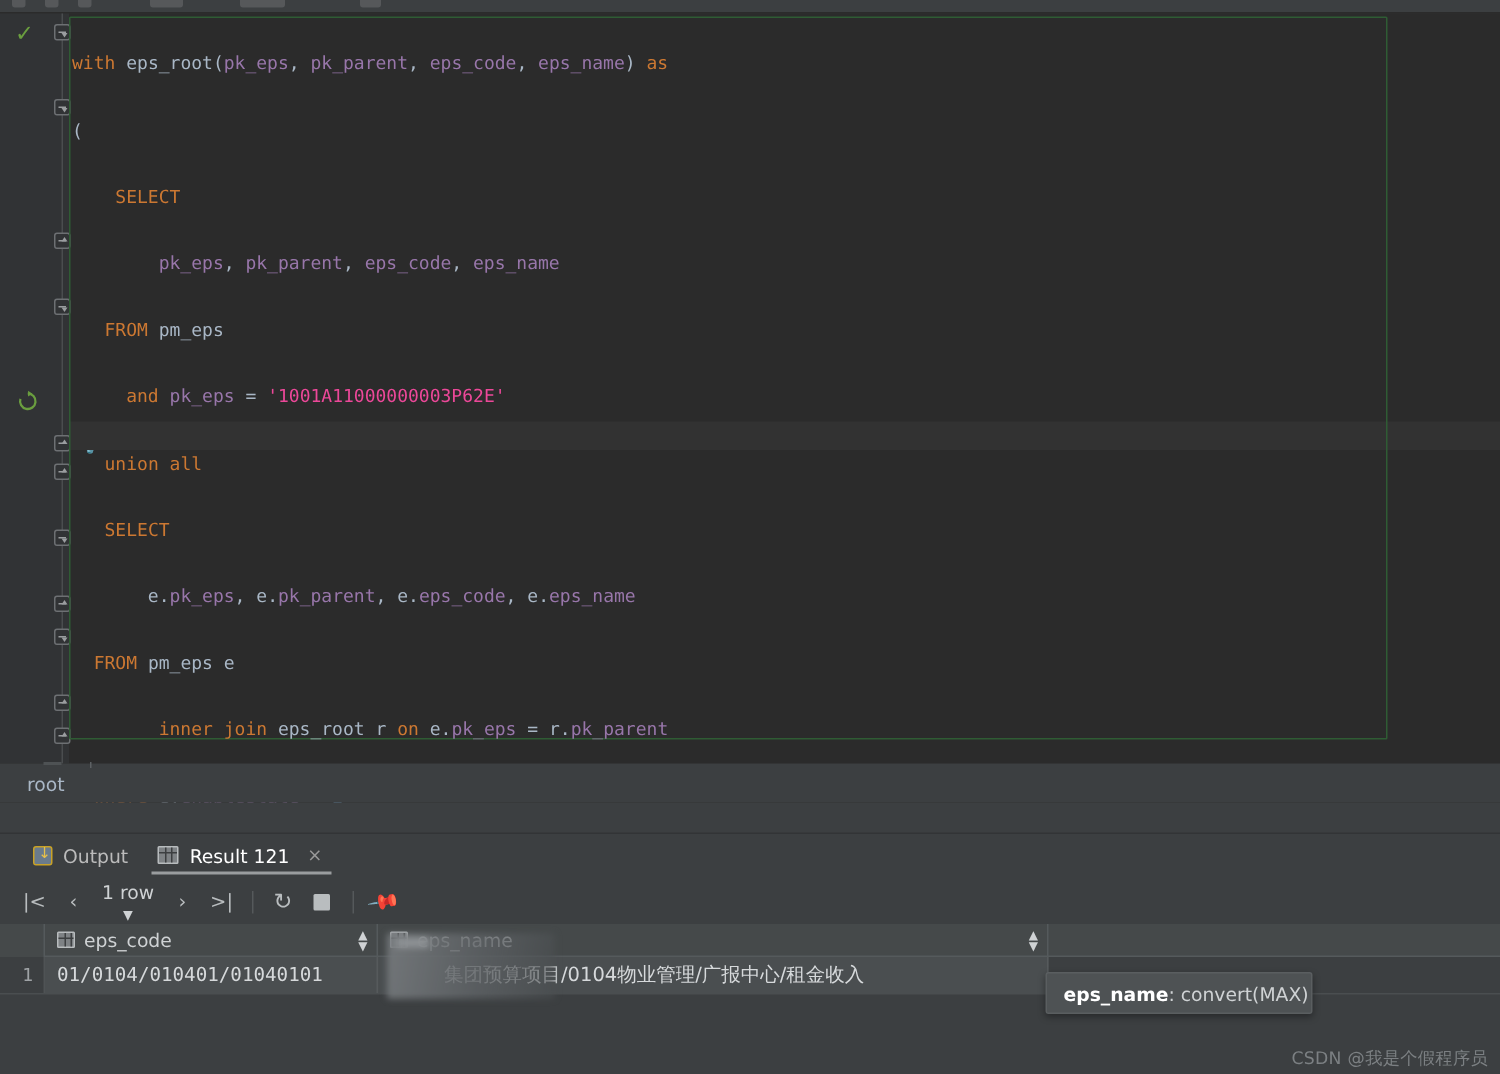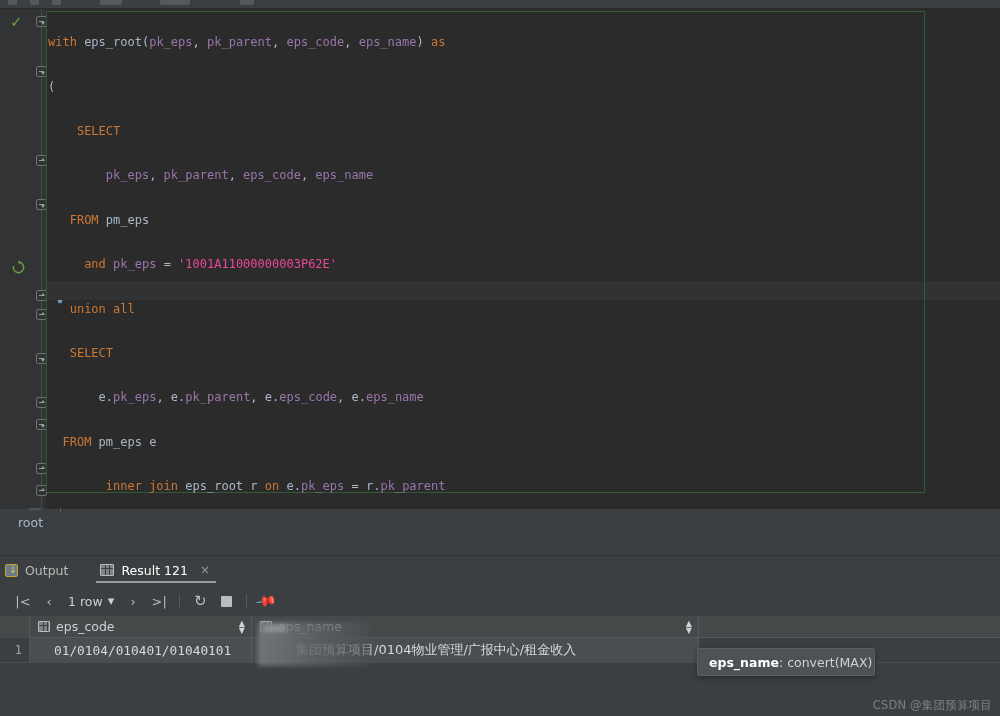--- a/index.html
+++ b/index.html
@@ -111,21 +111,21 @@
     background: #3C3F41; border-bottom: 1px solid #323436;
   }
 
   
   .toolwin {
     position: absolute; left: 0; top: 556px; width: 1000px; height: 160px;
     background: #3C3F41;
   }
   .tabs {
     position: absolute; left: 0; top: 0; width: 1000px; height: 28px;
-    display: flex; align-items: center; padding-left: 1px; gap: 16px;
+    display: flex; align-items: center; padding-left: 18px; gap: 4px;
   }
   .tab {
     display: flex; align-items: center; gap: 7px; height: 28px;
     padding: 0 12px 0 4px; color: #BBBBBB; font-size: 12.5px; cursor: default;
     position: relative;
   }
   .tab.active { color: #FFFFFF; }
   .tab.active::after {
     content: ""; position: absolute; left: 0; right: 6px; bottom: 1px;
     height: 2px; background: #9a9d9f;
@@ -158,21 +158,21 @@
     position: absolute; left: 0; top: 32px; width: 1000px; height: 26px;
     display: flex; align-items: center; padding-left: 10px; gap: 0px;
     color: #BBBBBB; font-size: 12px;
   }
   .res-toolbar .tb {
     width: 26px; height: 22px; display: flex; align-items: center;
     justify-content: center; color: #b9bdbf; font-size: 13px;
   }
   .res-toolbar .rowsel {
     display: flex; align-items: center; gap: 5px; padding: 0 6px;
-    color: #CFD2D4; font-size: 12.5px;
+    color: #CFD2D4; font-size: 12.5px; flex-direction: column;
   }
   .res-toolbar .sep {
     width: 1px; height: 15px; background: #55595b; margin: 0 7px;
   }
   .sq-stop { width: 11px; height: 11px; background: #b9bdbf; border-radius: 1px; }
   .pin-ico { color: #CFD2D4; font-size: 14px; transform: rotate(35deg); }
 
   
   .grid {
     position: absolute; left: 0; top: 60px; width: 1000px; height: 100px;
@@ -199,21 +199,21 @@
     display: flex; align-items: center; font-size: 12.8px; color: #D6D9DB;
     font-family: "DejaVu Sans Mono", "Liberation Mono", monospace;
   }
   .gr-num {
     width: 30px; height: 24px; display: flex; align-items: center;
     justify-content: flex-end; padding-right: 7px;
     background: #3C3F41; color: #9FA3A6; font-size: 12px;
     border-right: 1px solid #4f5355;
   }
   .gr-cell {
-    height: 24px; display: flex; align-items: center; padding: 0 24px;
+    height: 24px; display: flex; align-items: center; padding: 0 8px;
     background: #4A4E50; border-right: 1px solid #565a5c; overflow: hidden;
   }
   .gr-cell.cjk { font-family: "DejaVu Sans", "Liberation Sans", sans-serif; font-size: 13px; }
   .grid-bottom-line {
     position: absolute; left: 0; top: 46px; width: 1000px; height: 1px; background: #4a4e50;
   }
   .grid-leftbar {
     position: absolute; left: 0; top: 0; width: 3px; height: 46px; background: #4A4E50;
   }
 
@@ -381,14 +381,14 @@
 
   <div class="blur-overlay">
     <div class="sm1"></div>
   </div>
 
   <div class="tooltip">
     <b>eps_name</b>
       <span>: convert(MAX)</span>
   </div>
 
-  <div class="watermark">CSDN @集团预算项目</div>
+  <div class="watermark">CSDN @我是个假程序员</div>
 </div>
 
 </body></html>

